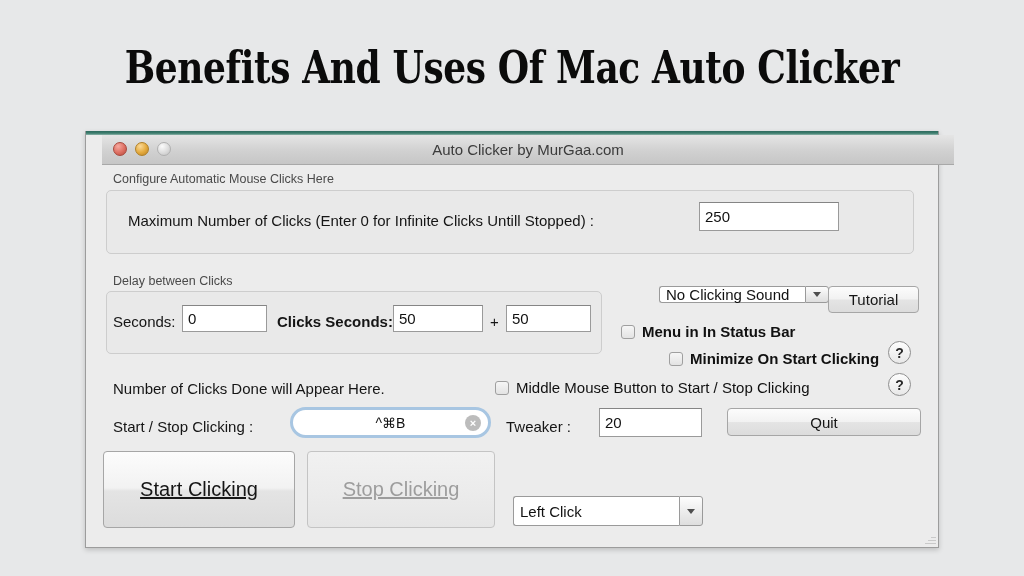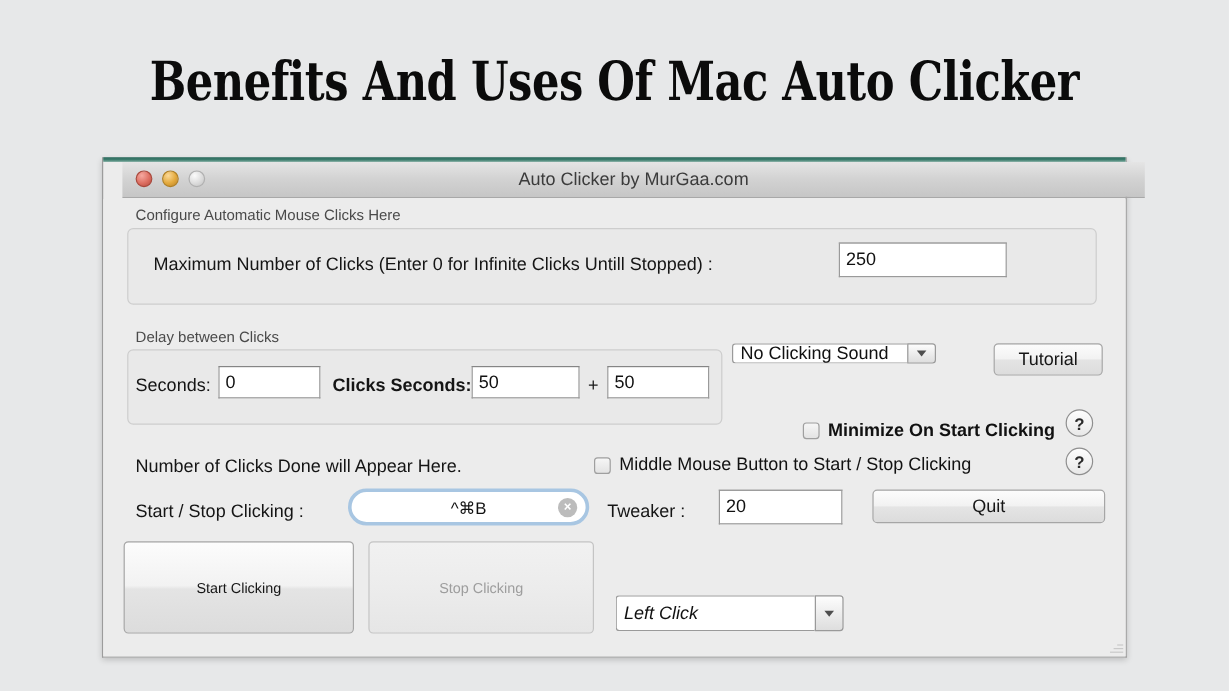--- a/index.html
+++ b/index.html
@@ -185,21 +185,21 @@
     border: 1px solid #a6a6a6;
     border-radius: 4px;
     box-sizing: border-box;
     display: flex;
     align-items: center;
     justify-content: center;
     font-size: 15px;
     color: #161616;
     text-align: center;
   }
-  .push-button.big { font-size: 12px; }
+  .push-button.big { font-size: 20px; text-decoration: underline; }
   .push-button.disabled {
     color: #9d9d9d;
     background: linear-gradient(to bottom, #f1f1f1 0%, #ececec 50%, #e6e6e6 100%);
     border-color: #c4c4c4;
   }
 
   
   .checkbox-row {
     position: absolute;
     display: flex;
@@ -308,28 +308,32 @@
 
     <div class="group-label" style="left:27px; top:108px;">Delay between Clicks</div>
     <div class="group-box" style="left:20px; top:125px; width:496px; height:63px;"></div>
     <div class="field-label" style="left:27px; top:147px;">Seconds:</div>
     <div class="text-input" style="left:96px; top:139px; width:85px; height:27px;">0</div>
     <div class="field-label bold" style="left:191px; top:147px;">Clicks Seconds:</div>
     <div class="text-input" style="left:307px; top:139px; width:90px; height:27px;">50</div>
     <div class="field-label" style="left:404px; top:147px;">+</div>
     <div class="text-input" style="left:420px; top:139px; width:85px; height:27px;">50</div>
 
-    <div class="dropdown" style="left:508px; top:120px; width:186px; height:17px;padding-left:16px;">
+    <div class="dropdown" style="left:557px; top:120px; width:186px; height:17px;padding-left:16px;">
       <div class="dd-field">No Clicking Sound</div>
       <div class="dd-button">
         <span class="dd-arrow"></span>
       </div>
     </div>
     <div class="push-button" style="left:742px; top:120px; width:91px; height:27px;">Tutorial</div>
 
+    <div class="checkbox-row" style="left:535px; top:157px;">
+      <span class="checkbox"></span>
+      <span class="cb-label">Menu in In Status Bar</span>
+    </div>
     <div class="checkbox-row" style="left:535px; top:184px;padding-left:48px;">
       <span class="checkbox"></span>
       <span class="cb-label">Minimize On Start Clicking</span>
     </div>
 
     <div class="help-button" style="left:802px; top:175px;">?</div>
     <div class="help-button" style="left:802px; top:207px;">?</div>
 
     <div class="field-label" style="left:27px; top:214px;">Number of Clicks Done will Appear Here.</div>
     <div class="checkbox-row" style="left:409px; top:213px;">
@@ -341,21 +345,21 @@
     <div class="shortcut-field" style="left:204px; top:241px; width:201px; height:31px;">
       <span>^⌘B</span>
       <span class="shortcut-clear">×</span>
     </div>
     <div class="field-label" style="left:420px; top:252px;">Tweaker :</div>
     <div class="text-input" style="left:513px; top:242px; width:103px; height:29px;">20</div>
     <div class="push-button" style="left:641px; top:242px; width:194px; height:28px;">Quit</div>
 
     <div class="push-button big" style="left:17px; top:285px; width:192px; height:77px;">Start Clicking</div>
     <div class="push-button big disabled" style="left:221px; top:285px; width:188px; height:77px;">Stop Clicking</div>
-    <div class="dropdown" style="left:427px; top:330px; width:190px; height:30px;font-style:italic;">
+    <div class="dropdown" style="left:427px; top:330px; width:190px; height:30px;">
       <div class="dd-field">Left Click</div>
       <div class="dd-button">
         <span class="dd-arrow"></span>
       </div>
     </div>
 
     <div class="resize-grip">
       <i style="bottom:1px; width:11px;"></i>
       <i style="bottom:4px; width:8px;"></i>
       <i style="bottom:7px; width:5px;"></i>

